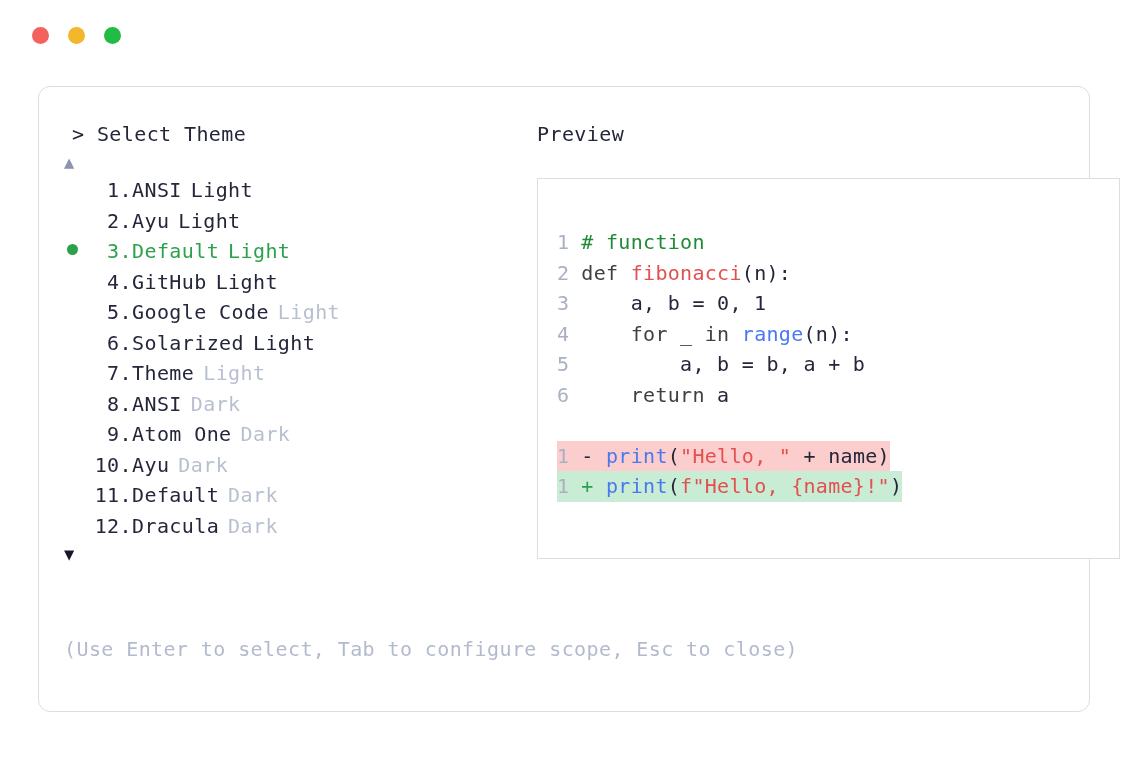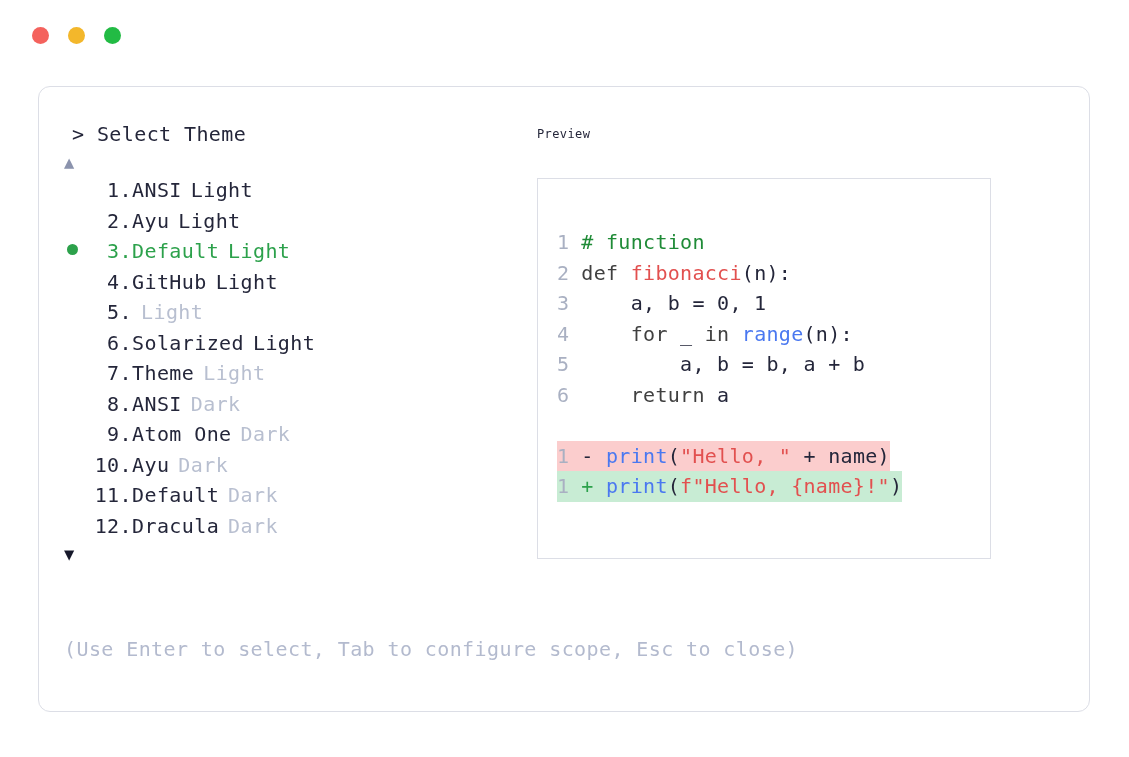--- a/index.html
+++ b/index.html
@@ -141,28 +141,28 @@
   }
 
   
   .right-col {
     position: absolute;
     left: 498px;
     top: 32px;
     width: 528px;
   }
   .preview-label {
-    font-size: 12px;
+    font-size: 20px;
     line-height: 30px;
     color: #24263a;
     letter-spacing: 0.4px;
   }
   .preview-box {
     margin-top: 29px;
-    width: 454px;
+    width: 583px;
     height: 381px;
     box-sizing: border-box;
     border: 1px solid #dcdee6;
     background: #ffffff;
   }
   .code {
     padding: 48px 0 0 19px;
     font-size: 20px;
     line-height: 30.6px;
     white-space: pre;
@@ -204,21 +204,21 @@
   <div class="card-inner">
 
     <div class="left-col">
       <div class="prompt-line">&gt; Select Theme</div>
       <div class="scroll-arrow up">▲</div>
       <ul class="theme-list" id="theme-list">
           <li class="theme-row"><span class="bullet-cell"></span><span class="idx"> 1.</span><span class="name">ANSI</span><span class="variant strong">Light</span></li>
           <li class="theme-row"><span class="bullet-cell"></span><span class="idx"> 2.</span><span class="name">Ayu</span><span class="variant strong">Light</span></li>
           <li class="theme-row selected"><span class="bullet-cell"><span class="bullet-dot"></span></span><span class="idx"> 3.</span><span class="name">Default</span><span class="variant strong">Light</span></li>
           <li class="theme-row"><span class="bullet-cell"></span><span class="idx"> 4.</span><span class="name">GitHub</span><span class="variant strong">Light</span></li>
-          <li class="theme-row"><span class="bullet-cell"></span><span class="idx"> 5.</span><span class="variant">Light</span></li>
+          <li class="theme-row"><span class="bullet-cell"></span><span class="idx"> 5.</span><span class="name">Google Code</span><span class="variant">Light</span></li>
           <li class="theme-row"><span class="bullet-cell"></span><span class="idx"> 6.</span><span class="name">Solarized</span><span class="variant strong">Light</span></li>
           <li class="theme-row"><span class="bullet-cell"></span><span class="idx"> 7.</span><span class="name">Theme</span><span class="variant">Light</span></li>
           <li class="theme-row"><span class="bullet-cell"></span><span class="idx"> 8.</span><span class="name">ANSI</span><span class="variant">Dark</span></li>
           <li class="theme-row"><span class="bullet-cell"></span><span class="idx"> 9.</span><span class="name">Atom One</span><span class="variant">Dark</span></li>
           <li class="theme-row"><span class="bullet-cell"></span><span class="idx">10.</span><span class="name">Ayu</span><span class="variant">Dark</span></li>
           <li class="theme-row"><span class="bullet-cell"></span><span class="idx">11.</span><span class="name">Default</span><span class="variant">Dark</span></li>
           <li class="theme-row"><span class="bullet-cell"></span><span class="idx">12.</span><span class="name">Dracula</span><span class="variant">Dark</span></li>
         </ul>
       <div class="scroll-arrow down">▼</div>
     </div>

